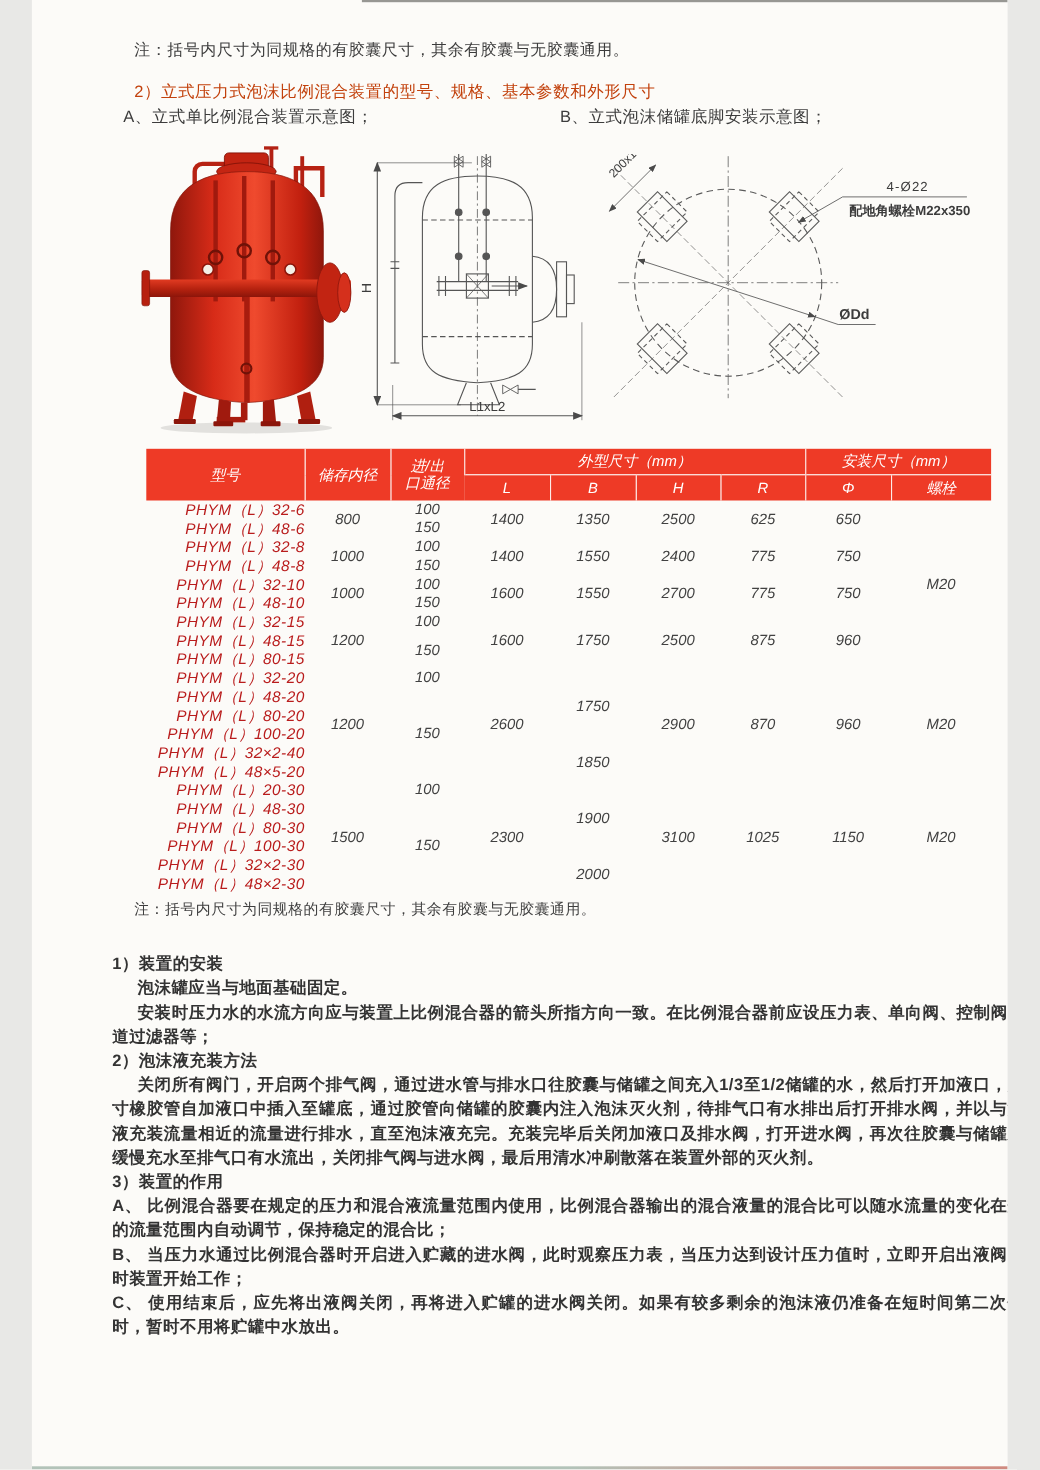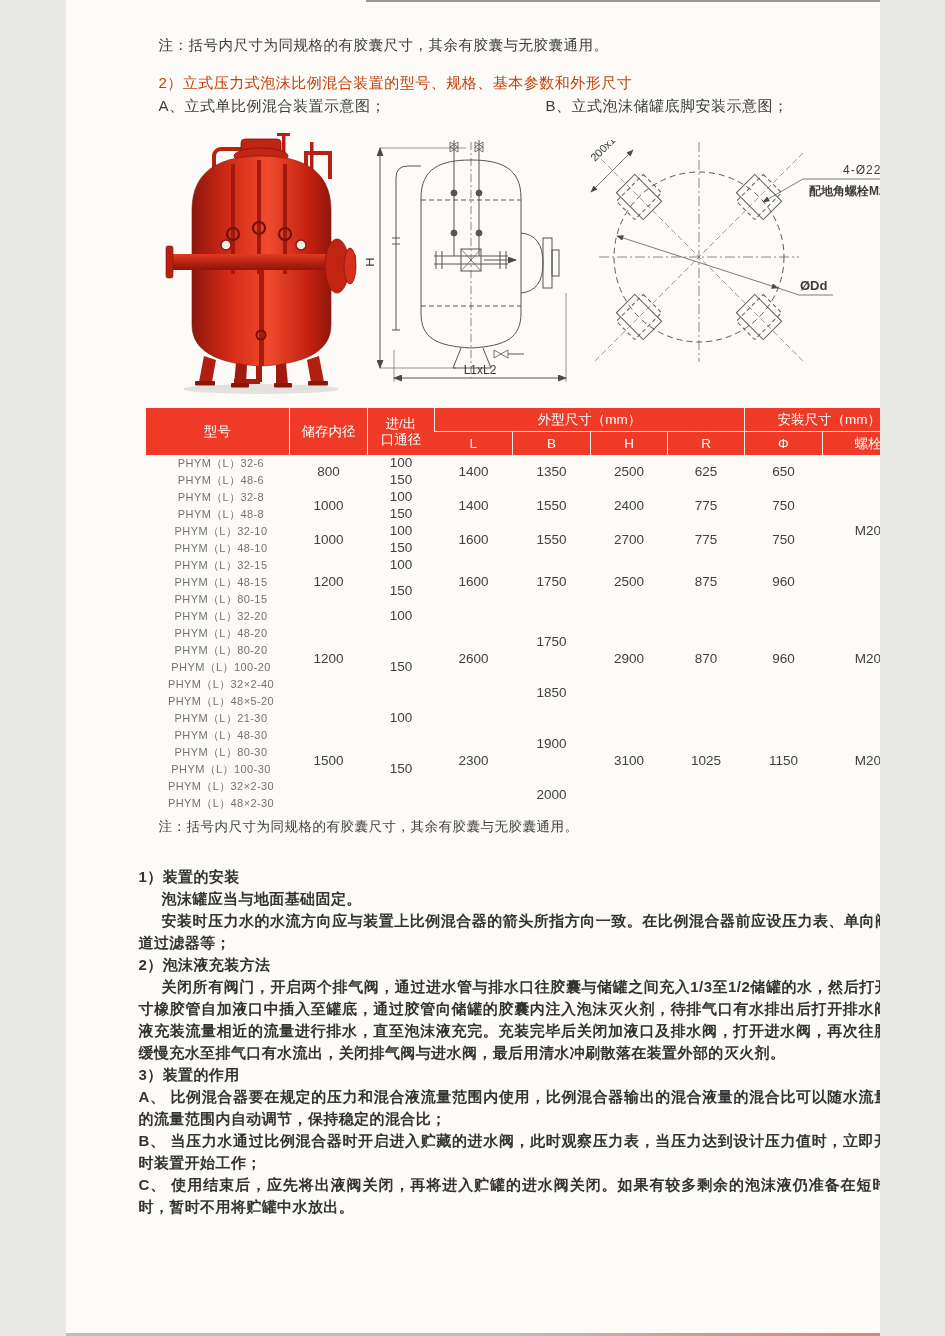--- a/index.html
+++ b/index.html
@@ -1,46 +1,46 @@
 <!DOCTYPE html>
 <html><head>
 <meta charset="utf-8">
 <style>
   html,body { margin:0; padding:0; }
   body { background:#e8e8e6; font-family:"Liberation Sans","DejaVu Sans",sans-serif; }
   .page {
-    position:relative; width:814px; height:1336px; margin:0 auto;
+    position:relative; width:887px; height:1336px; margin:0 auto;
     background:#fcfbf8; overflow:hidden; color:#3a3a3a;
   }
   .abs { position:absolute; }
   .note-top { left:93px; top:36px; font-size:14.5px; color:#3c3c3c; letter-spacing:0.5px; }
   .sec-title { left:93px; top:74px; font-size:15px; color:#c2410c; letter-spacing:0.5px; }
   .cap { top:97px; font-size:15px; color:#3c3c3c; letter-spacing:0.5px; }
-  .cap-a { left:93px; }
+  .cap-a { left:83px; }
   .cap-b { left:480px; }
 
   
   .spec-table {
-    position:absolute; left:80px; top:408px;
-    border-collapse:collapse; table-layout:fixed; width:768px;
+    position:absolute; left:104px; top:408px;
+    border-collapse:collapse; table-layout:fixed; width:768px;font-style:italic;
   }
   .spec-table thead th {
     background:#ee3a26; color:#ffffff; font-weight:normal;
     font-size:13.5px; height:23px; padding:0; line-height:1.15;
     border-left:1px solid rgba(255,255,255,0.9);
   }
   .spec-table thead tr th:first-child { border-left:none; }
   .spec-table thead tr.sub th { border-top:1px solid rgba(255,255,255,0.9); }
   .spec-table tbody td {
     height:17px; padding:0; font-size:13.5px; color:#414141;
     text-align:center; vertical-align:middle; line-height:1.05;
   }
   .spec-table tbody td.model {
-    text-align:center; padding-left:7px; font-size:11px;
-    white-space:nowrap; letter-spacing:0.4px; color:#737373;
+    text-align:right; padding-left:7px; font-size:14px;
+    white-space:nowrap; letter-spacing:0.4px; color:#b91c1c;
   }
   .tbl-note { left:93px; top:818px; font-size:13.5px; color:#3f3f3f; letter-spacing:0.5px; }
 
   
   .instructions { left:52px; top:866px; width:868px; }
   .instructions h2 {
     margin:0 0 10px 0; font-size:16px; color:#1d1d1d; font-weight:bold; letter-spacing:1px;
   }
   .instr-list { margin-left:21px; width:845px; }
   .instr { font-size:15px; line-height:22px; color:#333333; letter-spacing:0.4px;font-weight:bold; }
@@ -353,21 +353,21 @@
           <td class="model">PHYM（L）100-20</td>
         </tr>
         <tr>
           <td class="model">PHYM（L）32×2-40</td>
           <td rowspan="2">1850</td>
         </tr>
         <tr>
           <td class="model">PHYM（L）48×5-20</td>
         </tr>
         <tr>
-          <td class="model">PHYM（L）21-30</td>
+          <td class="model">PHYM（L）20-30</td>
           <td rowspan="6">1500</td>
           <td rowspan="1">100</td>
           <td rowspan="6">2300</td>
           <td rowspan="4">1900</td>
           <td rowspan="6">3100</td>
           <td rowspan="6">1025</td>
           <td rowspan="6">1150</td>
           <td rowspan="6">M20</td>
         </tr>
         <tr>

